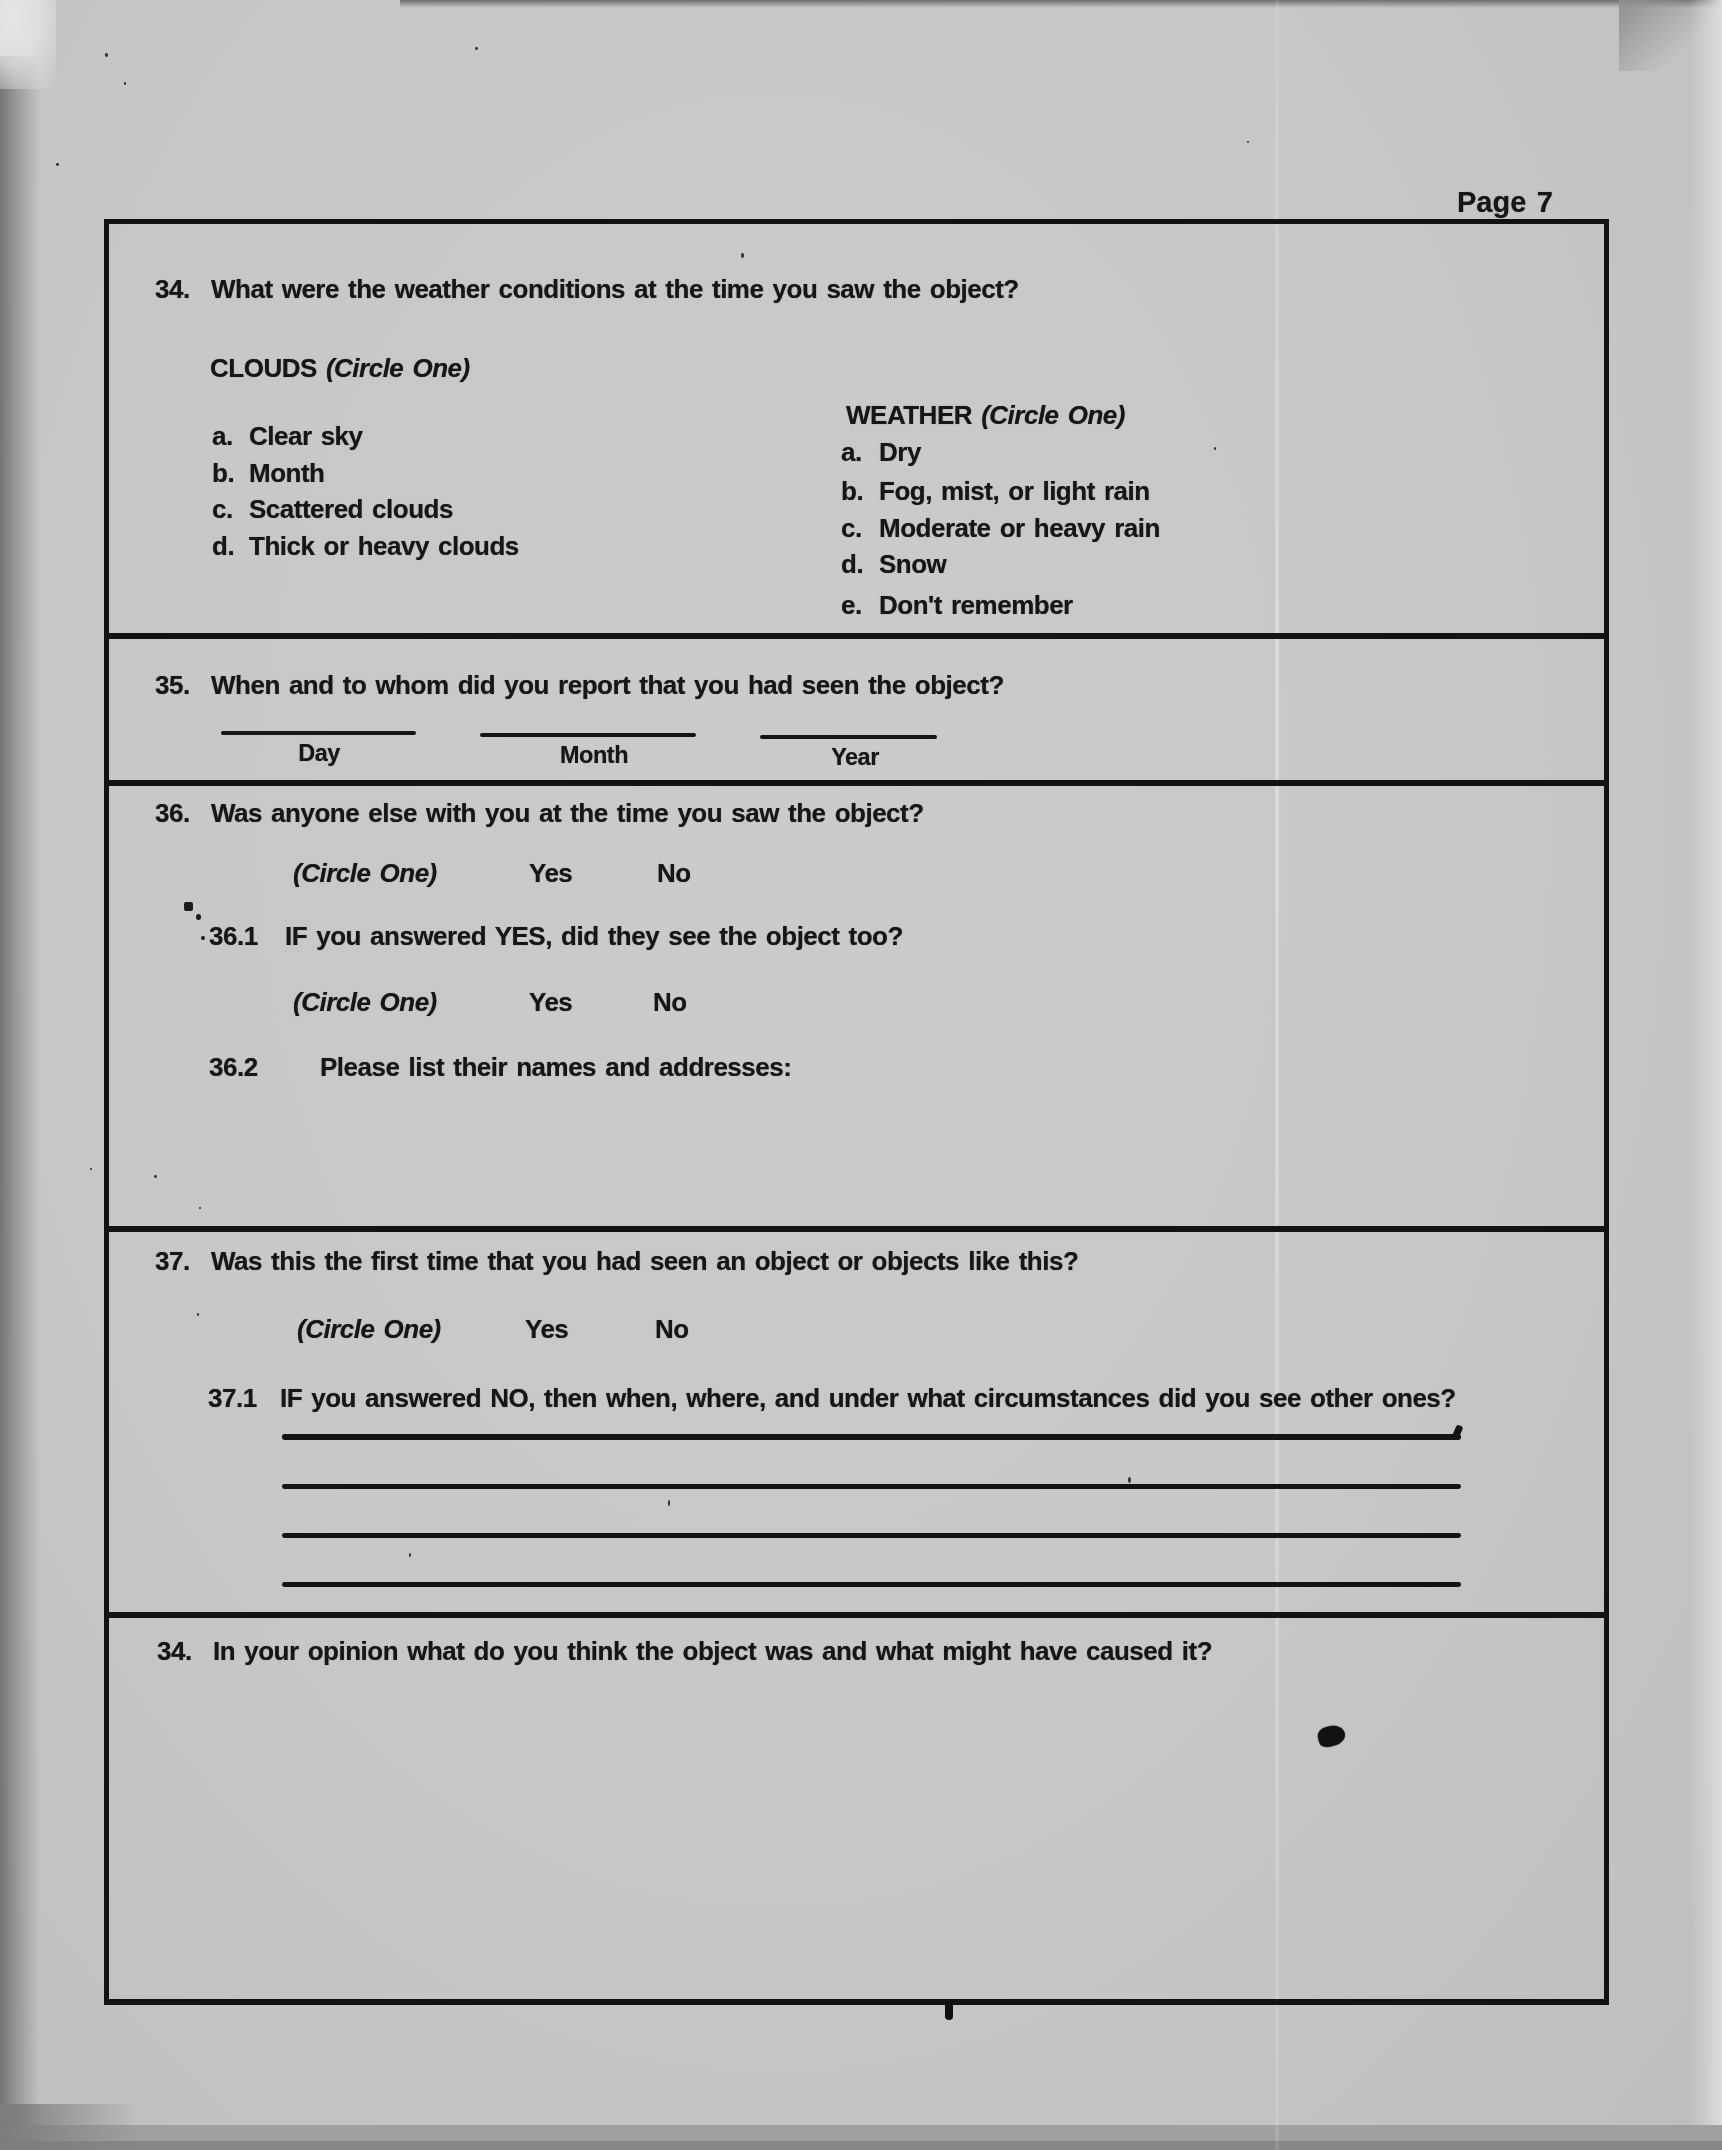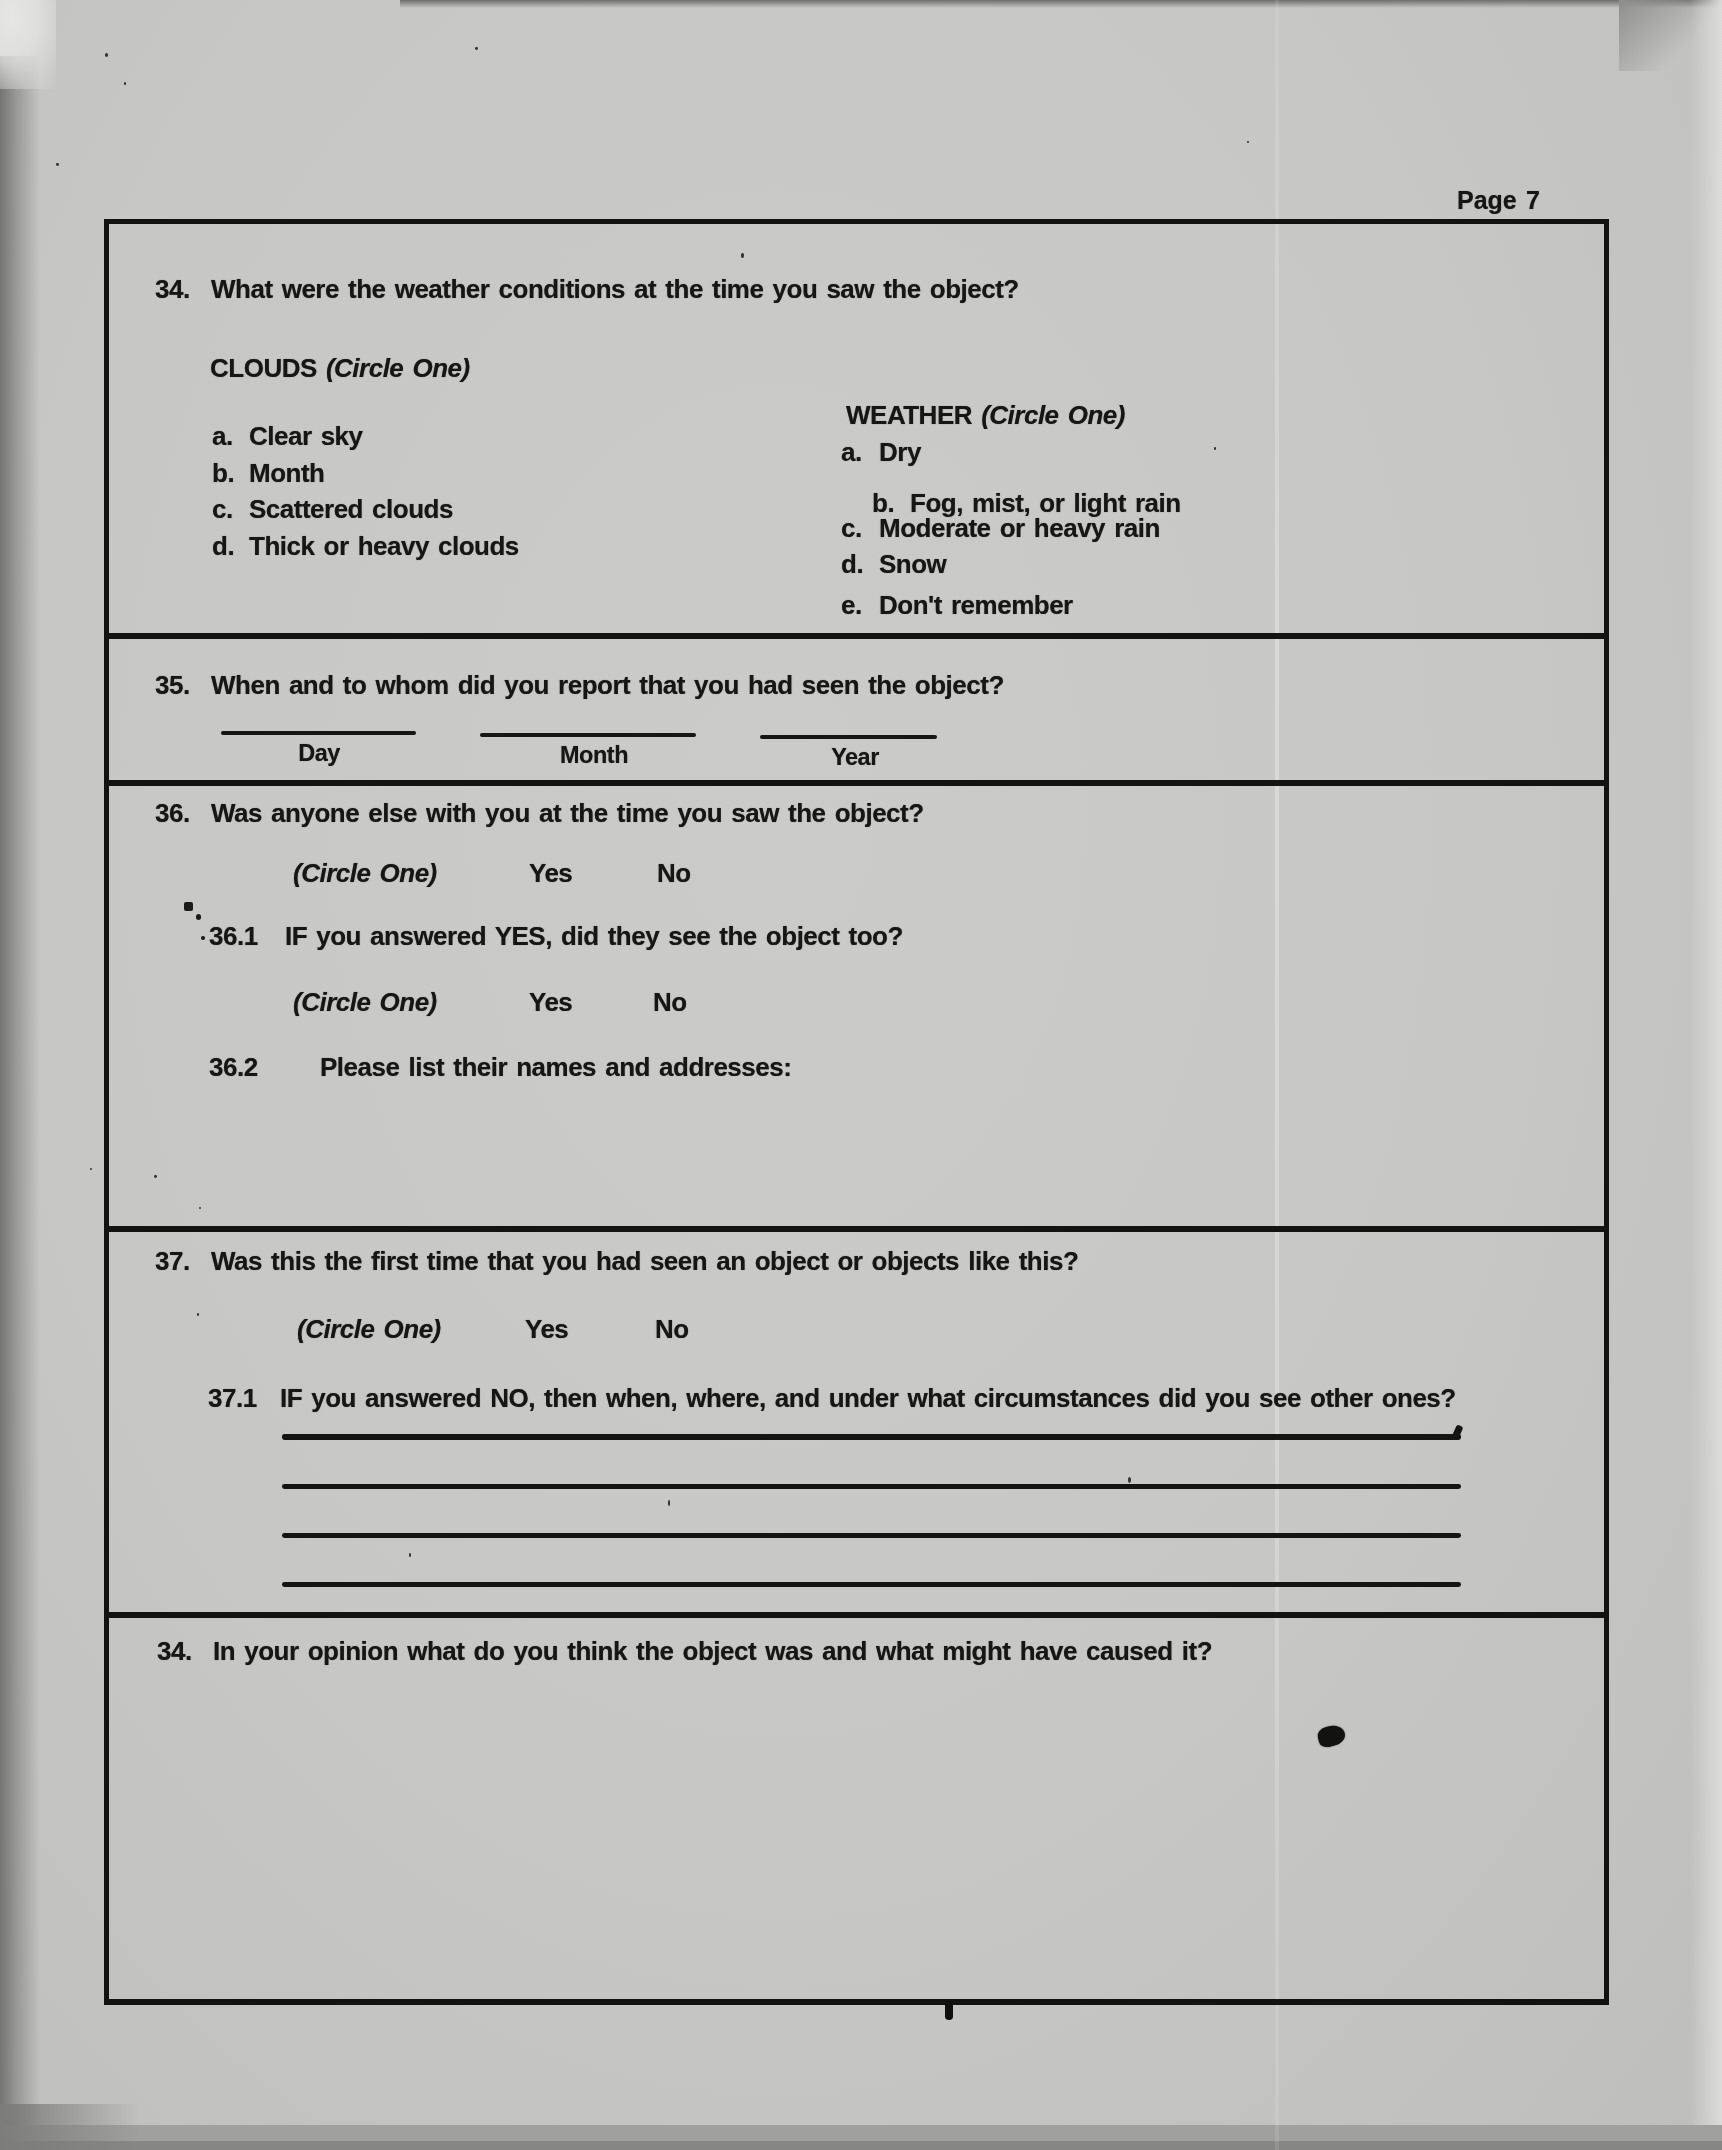--- a/index.html
+++ b/index.html
@@ -48,21 +48,21 @@
     position:absolute;font-weight:700;font-size:26px;line-height:1.08;
     letter-spacing:-0.5px;word-spacing:2.4px;color:#161614;white-space:nowrap;
     text-shadow:0 0 0.9px rgba(20,20,18,.6);
   }
   .it{font-style:italic;}
   .num{display:inline-block;}
   .w120{width:56px;} .w150{width:72px;} .w162{width:76px;} .w235{width:111px;}
   .letter{display:inline-block;width:37px;}
   .letter2{display:inline-block;width:38px;}
   .small{font-size:23.5px;}
-  .pg{font-size:25px;letter-spacing:0;}
+  .pg{font-size:29px;letter-spacing:0;}
 
   
   .blank{position:absolute;background:#161614;border-radius:1.9px;}
   .ansline{position:absolute;left:282px;width:1179px;height:5.2px;background:#141412;border-radius:2.4px;}
   .hook{position:absolute;left:1454px;top:1425px;width:6.6px;height:14px;background:#141412;
     transform:rotate(24deg);border-radius:2.8px;}
 
   
   .speck{position:absolute;background:rgba(22,22,20,.85);border-radius:50%;}
   #blot{position:absolute;left:1318px;top:1726px;width:27px;height:20px;background:#121210;
@@ -112,21 +112,21 @@
 <div class="t" style="left:212px;top:532px;">
   <span class="letter">d.</span><span>Thick or heavy clouds</span>
 </div>
 
 <div class="t" style="left:846px;top:367px;margin-top:34px;">
   <span>WEATHER</span>&nbsp;<span class="it">(Circle One)</span>
 </div>
 <div class="t" style="left:841px;top:438px;">
   <span class="letter2">a.</span><span>Dry</span>
 </div>
-<div class="t" style="left:841px;top:489px;margin-left:31px;">
+<div class="t" style="left:841px;top:477px;">
   <span class="letter2">b.</span><span>Fog, mist, or light rain</span>
 </div>
 <div class="t" style="left:841px;top:514px;">
   <span class="letter2">c.</span><span>Moderate or heavy rain</span>
 </div>
 <div class="t" style="left:841px;top:550px;">
   <span class="letter2">d.</span><span>Snow</span>
 </div>
 <div class="t" style="left:841px;top:591px;">
   <span class="letter2">e.</span><span>Don't remember</span>

